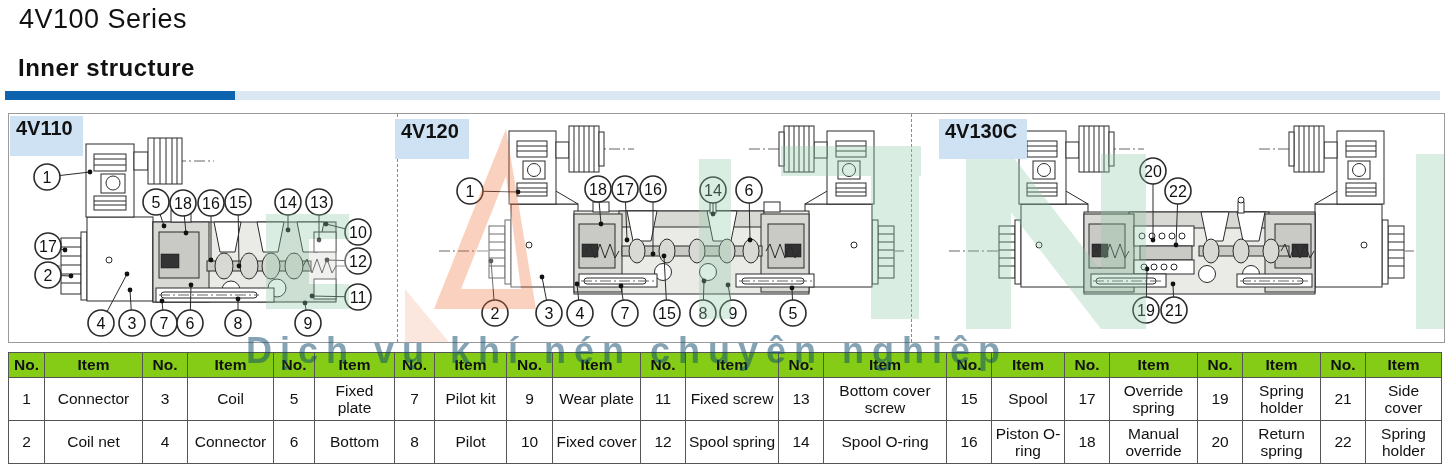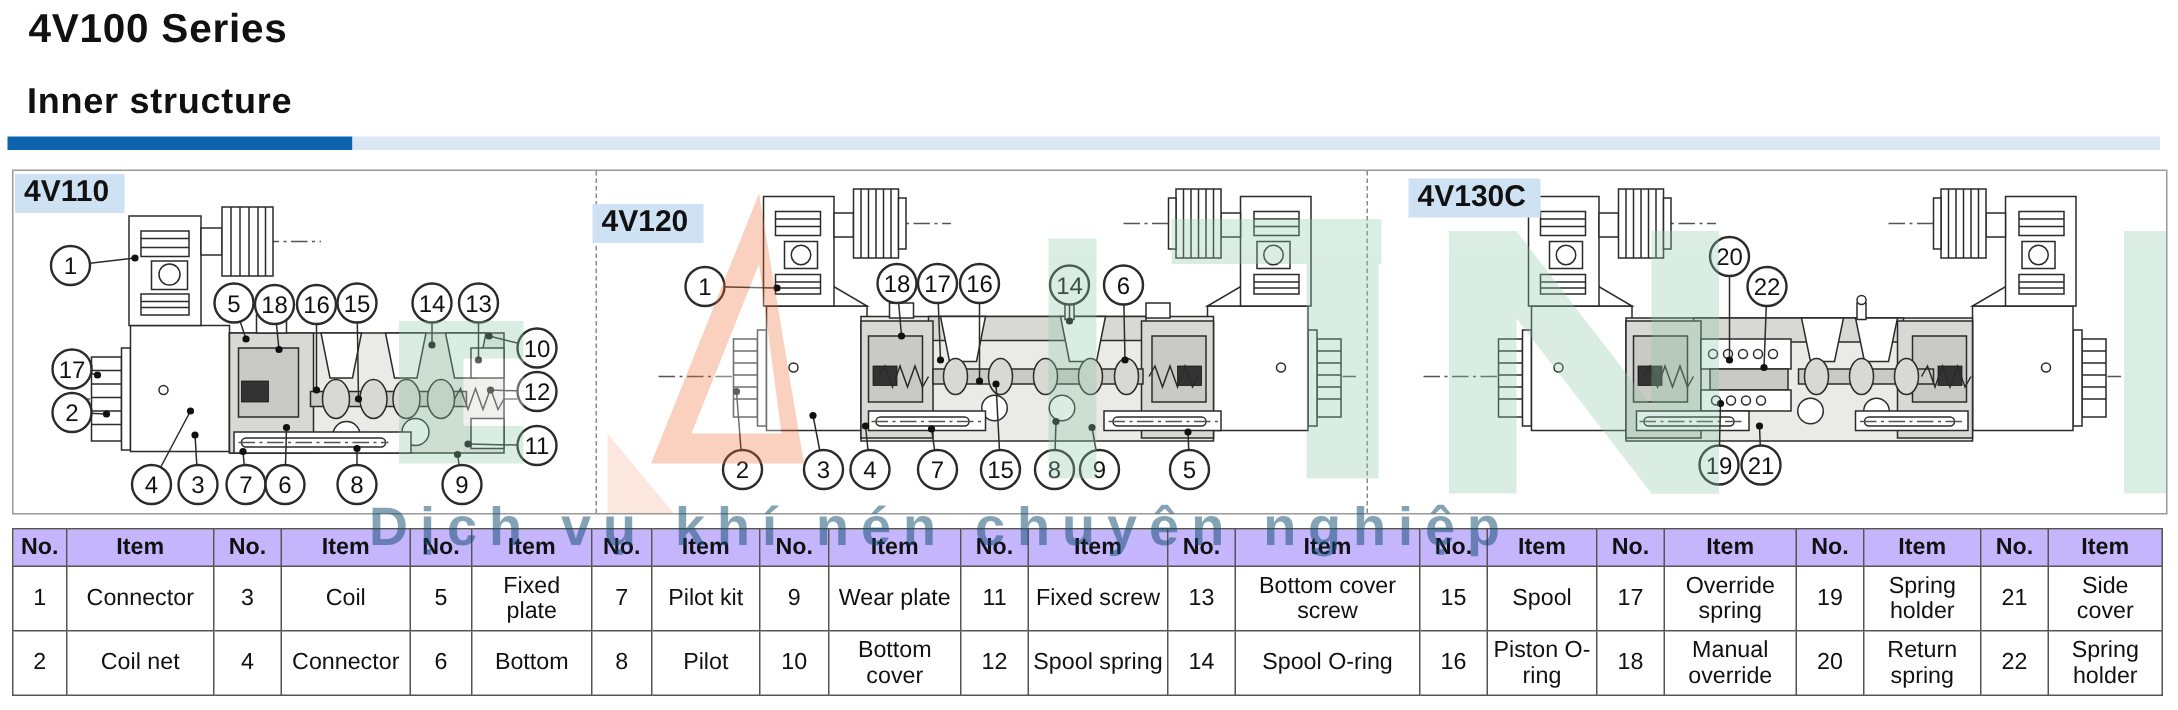--- a/index.html
+++ b/index.html
@@ -1,32 +1,32 @@
 <!DOCTYPE html>
 <html><head>
 <meta charset="utf-8">
 <style>
   html,body{margin:0;padding:0;background:#fff;}
   .page{position:relative;width:1452px;height:473px;background:#fff;overflow:hidden;
         font-family:"Liberation Sans",sans-serif;color:#111;}
-  .page-title{position:absolute;left:19px;top:4px;font-size:27px;font-weight:bold;letter-spacing:.5px;}
+  .page-title{position:absolute;left:19px;top:4px;font-size:27px;font-weight:normal;letter-spacing:.5px;}
   .section-title{position:absolute;left:18px;top:54px;font-size:24px;font-weight:bold;letter-spacing:.5px;}
   .bar-dark{position:absolute;left:5px;top:91px;width:230px;height:9px;background:#0e63ae;}
   .bar-light{position:absolute;left:235px;top:91px;width:1205px;height:9px;background:#dbe7f3;}
   .diagram-box{position:absolute;left:8px;top:113px;width:1435px;height:228px;border:1px solid #9a9a9a;}
   .panel-divider{position:absolute;top:0;height:100%;width:0;border-left:1px dashed #8a8a8a;}
   .panel-label{position:absolute;background:#cfe2f3;font-weight:bold;font-size:20px;
-               padding:1px 10px 2px 6px;z-index:3;line-height:1.15;}
+               padding:1px 10px 16px 6px;z-index:3;line-height:1.15;}
   #diagram{position:absolute;left:0;top:0;z-index:1;}
   #wmLogo{position:absolute;left:0;top:0;z-index:2;pointer-events:none;}
   .wm-text{position:absolute;left:246px;top:330px;z-index:4;pointer-events:none;
            font-size:36px;font-weight:bold;letter-spacing:8px;color:#0c4a6e;opacity:.5;white-space:nowrap;}
   .parts-table{position:absolute;left:8px;top:352px;width:1433px;border-collapse:collapse;
                table-layout:fixed;z-index:1;}
-  .parts-table th{background:#c4b5fd;border:1px solid #555;font-size:15.5px;font-weight:bold;
+  .parts-table th{background:#84cc16;border:1px solid #555;font-size:15.5px;font-weight:bold;
                   padding:2px 0;height:20px;text-align:center;}
   .parts-table td{border:1px solid #555;font-size:15.5px;text-align:center;height:42px;
                   line-height:1.12;padding:0 2px;vertical-align:middle;background:#fff;}
   
   .ln{stroke:#2b2b2b;stroke-width:1;fill:none;}
   .cl{stroke:#555;stroke-width:.9;fill:none;stroke-dasharray:11 3 2 3;}
   .f-body{fill:#eaeae7;stroke:#2b2b2b;stroke-width:1;}
   .f-dark{fill:#d8d8d4;stroke:#2b2b2b;stroke-width:1;}
   .f-mid{fill:#c9c9c5;stroke:#2b2b2b;stroke-width:1;}
   .f-white{fill:#ffffff;stroke:#2b2b2b;stroke-width:1;}
@@ -43,21 +43,21 @@
   <div class="page-title">4V100 Series</div>
   <div class="section-title">Inner structure</div>
   <div class="bar-dark"></div>
   <div class="bar-light"></div>
 
   <div class="diagram-box">
     <div class="panel-divider" style="left:388px"></div>
     <div class="panel-divider" style="left:902px"></div>
 
     <div class="panel-label" style="left:1px;top:2px">4V110</div>
-    <div class="panel-label" style="left:386px;top:22px">4V120</div>
+    <div class="panel-label" style="left:386px;top:5px">4V120</div>
     <div class="panel-label" style="left:930px;top:5px">4V130C</div>
 
     <svg id="diagram" width="1435" height="228" viewBox="0 0 1435 228">
       <defs>
 
         <g id="coilAsm">
 
           <rect class="f-white" x="480" y="112" width="16" height="52"></rect>
           <path class="ln" d="M480 120 h16 M480 128 h16 M480 136 h16 M480 144 h16 M480 152 h16"></path>
           <rect class="f-white" x="496" y="106" width="6" height="64"></rect>
@@ -478,21 +478,21 @@
         <tr>
           <td>2</td>
           <td>Coil net</td>
           <td>4</td>
           <td>Connector</td>
           <td>6</td>
           <td>Bottom</td>
           <td>8</td>
           <td>Pilot</td>
           <td>10</td>
-          <td>Bottom cover</td>
+          <td>Fixed cover</td>
           <td>12</td>
           <td>Spool spring</td>
           <td>14</td>
           <td>Spool O-ring</td>
           <td>16</td>
           <td>Piston O-ring</td>
           <td>18</td>
           <td>Manual override</td>
           <td>20</td>
           <td>Return spring</td>

